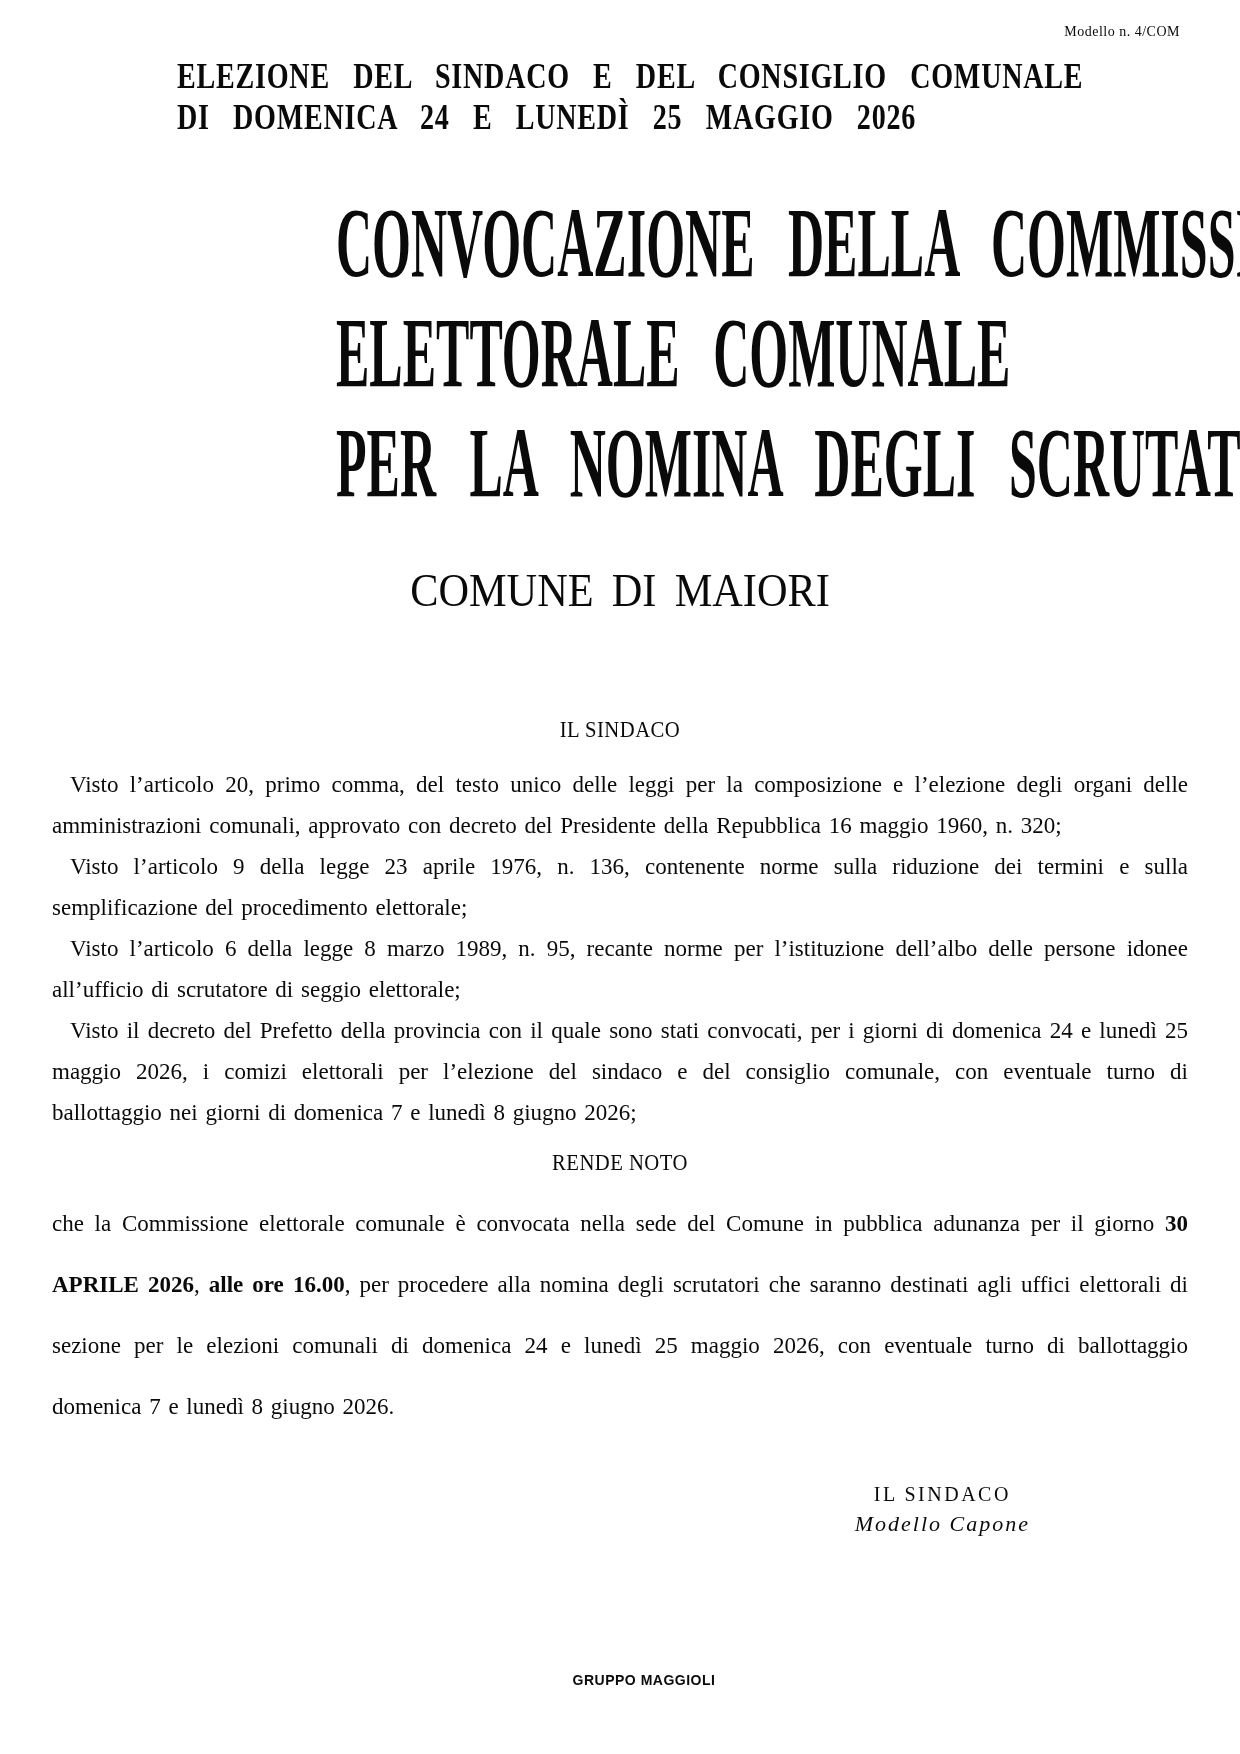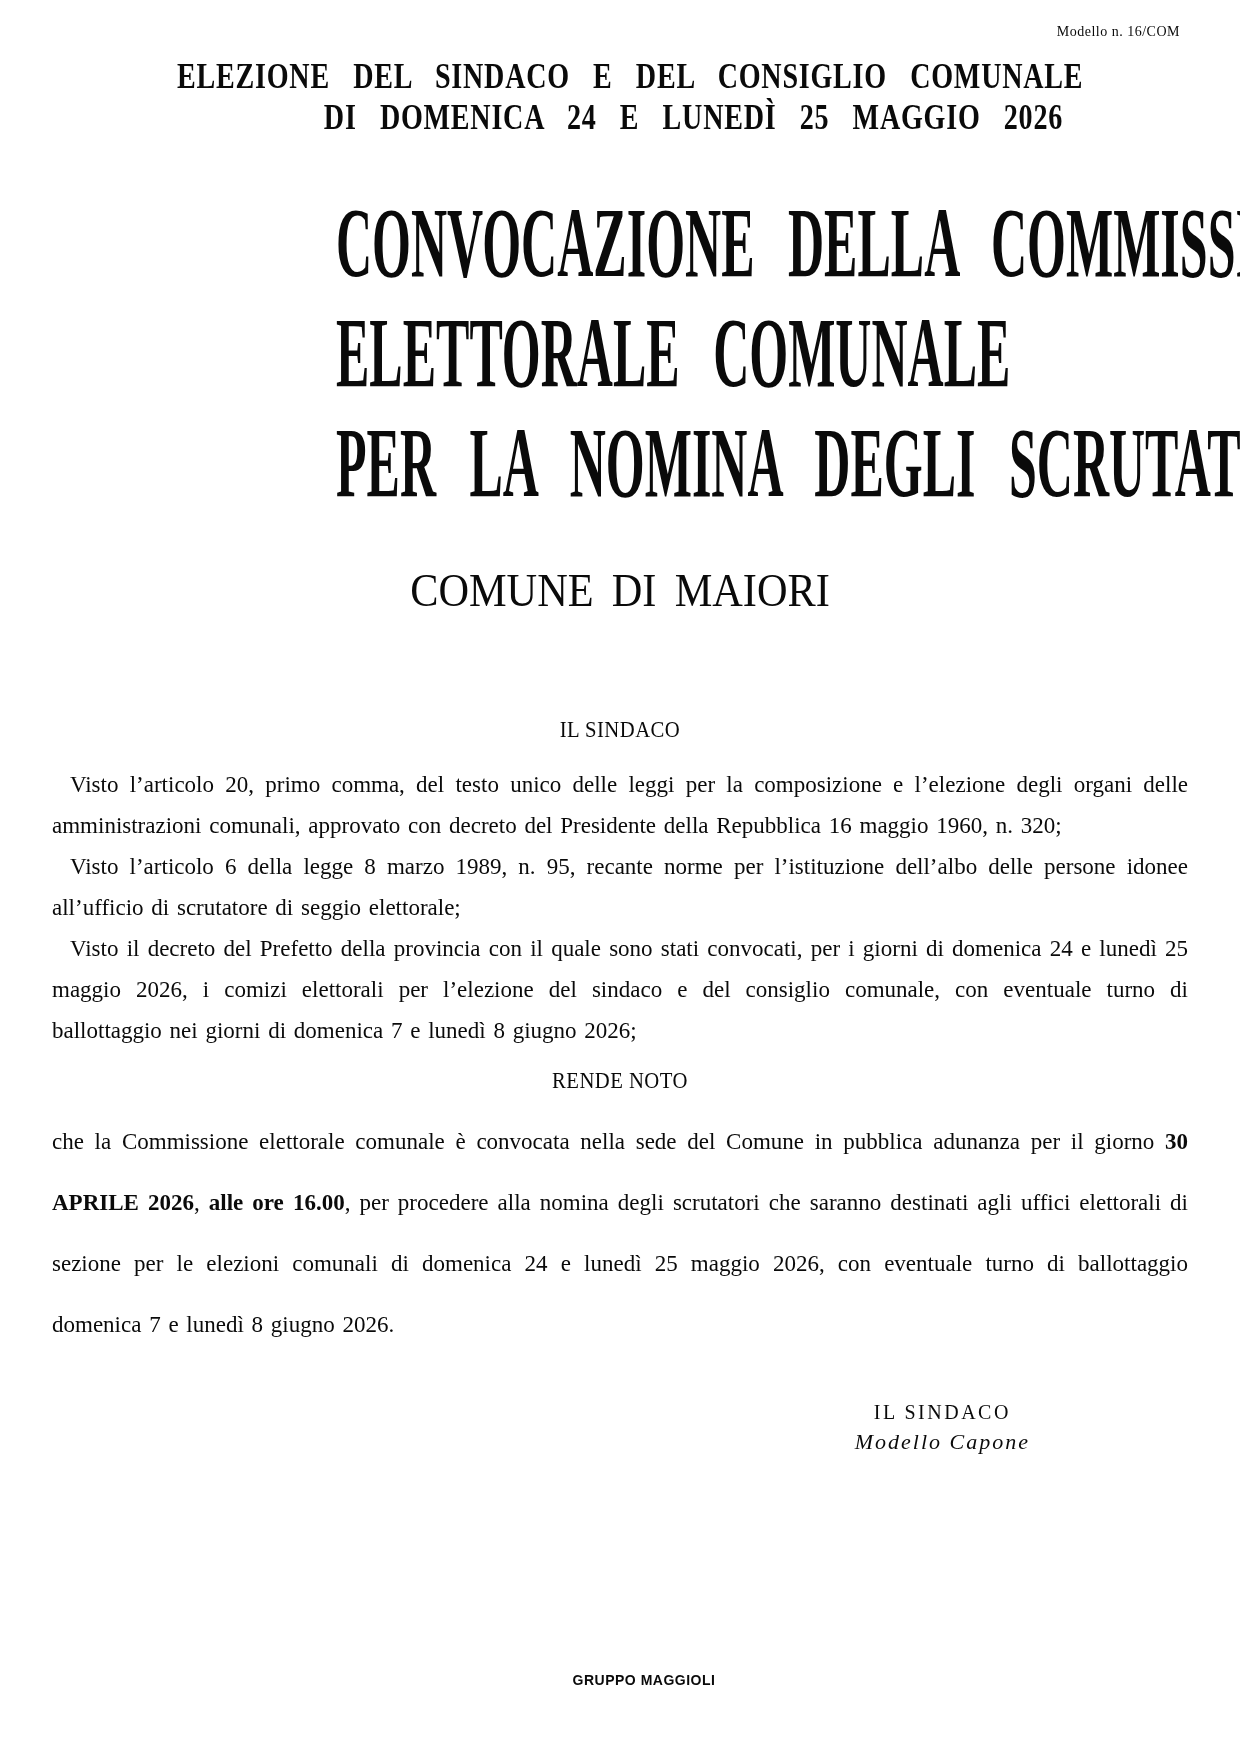--- a/index.html
+++ b/index.html
@@ -26,21 +26,21 @@
     text-align: right;
     font-size: 14px;
     letter-spacing: 0.5px;
     padding-right: 8px;
     height: 18px;
   }
 
   
   .header {
     margin-top: 14px;
-    text-align: right;
+    text-align: left;
   }
   .header-line {
     display: block;
     font-weight: 700;
     font-size: 36px;
     line-height: 41px;
     letter-spacing: 1px;
     word-spacing: 0.55em;
     transform: scaleX(0.78);
     transform-origin: 50% 50%;
@@ -163,39 +163,40 @@
     font-size: 14px;
     letter-spacing: 0.5px;
     padding-left: 24px;
   }
 </style>
 </head>
 <body>
 
 <div class="page">
 
-  <div class="model-number">Modello n. 16/COM</div>
+  <div class="model-number">Modello n. 4/COM</div>
 
   <header class="header">
     <span class="header-line">ELEZIONE DEL SINDACO E DEL CONSIGLIO COMUNALE</span>
     <span class="header-line">DI DOMENICA 24 E LUNEDÌ 25 MAGGIO 2026</span>
   </header>
 
   <h1 class="title">
     <span class="title-line">CONVOCAZIONE DELLA COMMISSIONE</span>
     <span class="title-line">ELETTORALE COMUNALE</span>
     <span class="title-line">PER LA NOMINA DEGLI SCRUTATORI</span>
   </h1>
 
   <h2 class="municipality">COMUNE DI MAIORI</h2>
 
   <div class="issuer">IL SINDACO</div>
 
   <div class="body-text">
     <p class="para indent">Visto l’articolo 20, primo comma, del testo unico delle leggi per la composizione e l’elezione degli organi delle amministrazioni comunali, approvato con decreto del Presidente della Repubblica 16 maggio 1960, n. 320;</p>
+    <p class="para indent">Visto l’articolo 9 della legge 23 aprile 1976, n. 136, contenente norme sulla riduzione dei termini e sulla semplificazione del procedimento elettorale;</p>
     <p class="para indent">Visto l’articolo 6 della legge 8 marzo 1989, n. 95, recante norme per l’istituzione dell’albo delle persone idonee all’ufficio di scrutatore di seggio elettorale;</p>
     <p class="para indent">Visto il decreto del Prefetto della provincia con il quale sono stati convocati, per i giorni di domenica 24 e lunedì 25 maggio 2026, i comizi elettorali per l’elezione del sindaco e del consiglio comunale, con eventuale turno di ballottaggio nei giorni di domenica 7 e lunedì 8 giugno 2026;</p>
   </div>
 
   <div class="announce">RENDE NOTO</div>
 
   <p class="para notice"><span>che la Commissione elettorale comunale è convocata nella sede del Comune in pubblica adunanza per il giorno </span><strong>30 APRILE 2026</strong><span>, </span><strong>alle ore 16.00</strong><span>, per procedere alla nomina degli scrutatori che saranno destinati agli uffici elettorali di sezione per le elezioni comunali di domenica 24 e lunedì 25 maggio 2026, con eventuale turno di ballottaggio domenica 7 e lunedì 8 giugno 2026.</span></p>
 
 
   <div class="signature">

